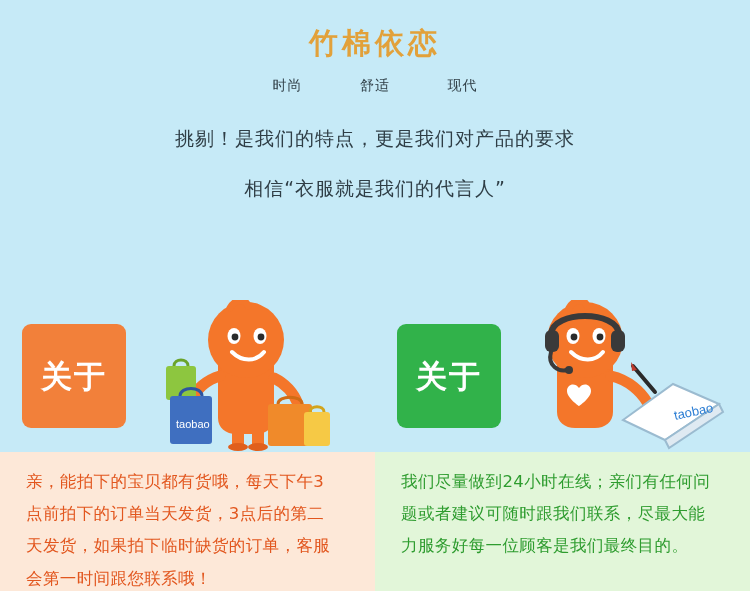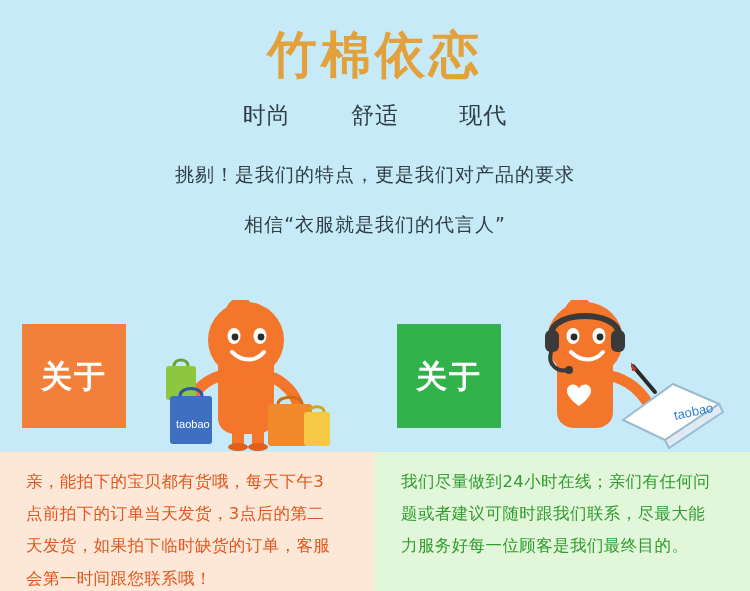--- a/index.html
+++ b/index.html
@@ -25,38 +25,38 @@
     position: absolute;
     left: 0;
     top: 0;
     width: 750px;
     height: 300px;
     background: #c6eaf7;
     box-sizing: border-box;
     text-align: center;
   }
   .brand-title {
-    font-size: 50px;
+    font-size: 29px;
     font-weight: bold;
     color: #e2a13a;
     letter-spacing: 4px;
     padding-top: 28px;
     line-height: 1.1;
     font-family: "DejaVu Sans", sans-serif;
   }
   .brand-sub {
     font-size: 25px;
     color: #2f3e46;
     margin-top: 22px;
     letter-spacing: 2px;
     font-family: "DejaVu Sans", sans-serif;
   }
   .kw-row {
     margin-top: 17px;
-    font-size: 23px;
+    font-size: 14px;
     color: #2f3e46;
     letter-spacing: 1px;
     font-family: "DejaVu Sans", sans-serif;
   }
   .kw-row span {
     display: inline-block;
     margin: 0 26px;
   }
   .slogan {
     margin-top: 24px;
@@ -93,21 +93,21 @@
     height: 152px;
     width: 100%;
   }
 
   .badge {
     position: absolute;
     left: 22px;
     top: 24px;
     width: 104px;
     height: 104px;
-    border-radius: 1px;
+    border-radius: 9px;
     color: #ffffff;
     font-size: 31px;
     font-weight: bold;
     line-height: 1.25;
     display: flex;
     align-items: center;
     justify-content: center;
     letter-spacing: 2px;
     font-family: "DejaVu Sans", sans-serif;
   }

